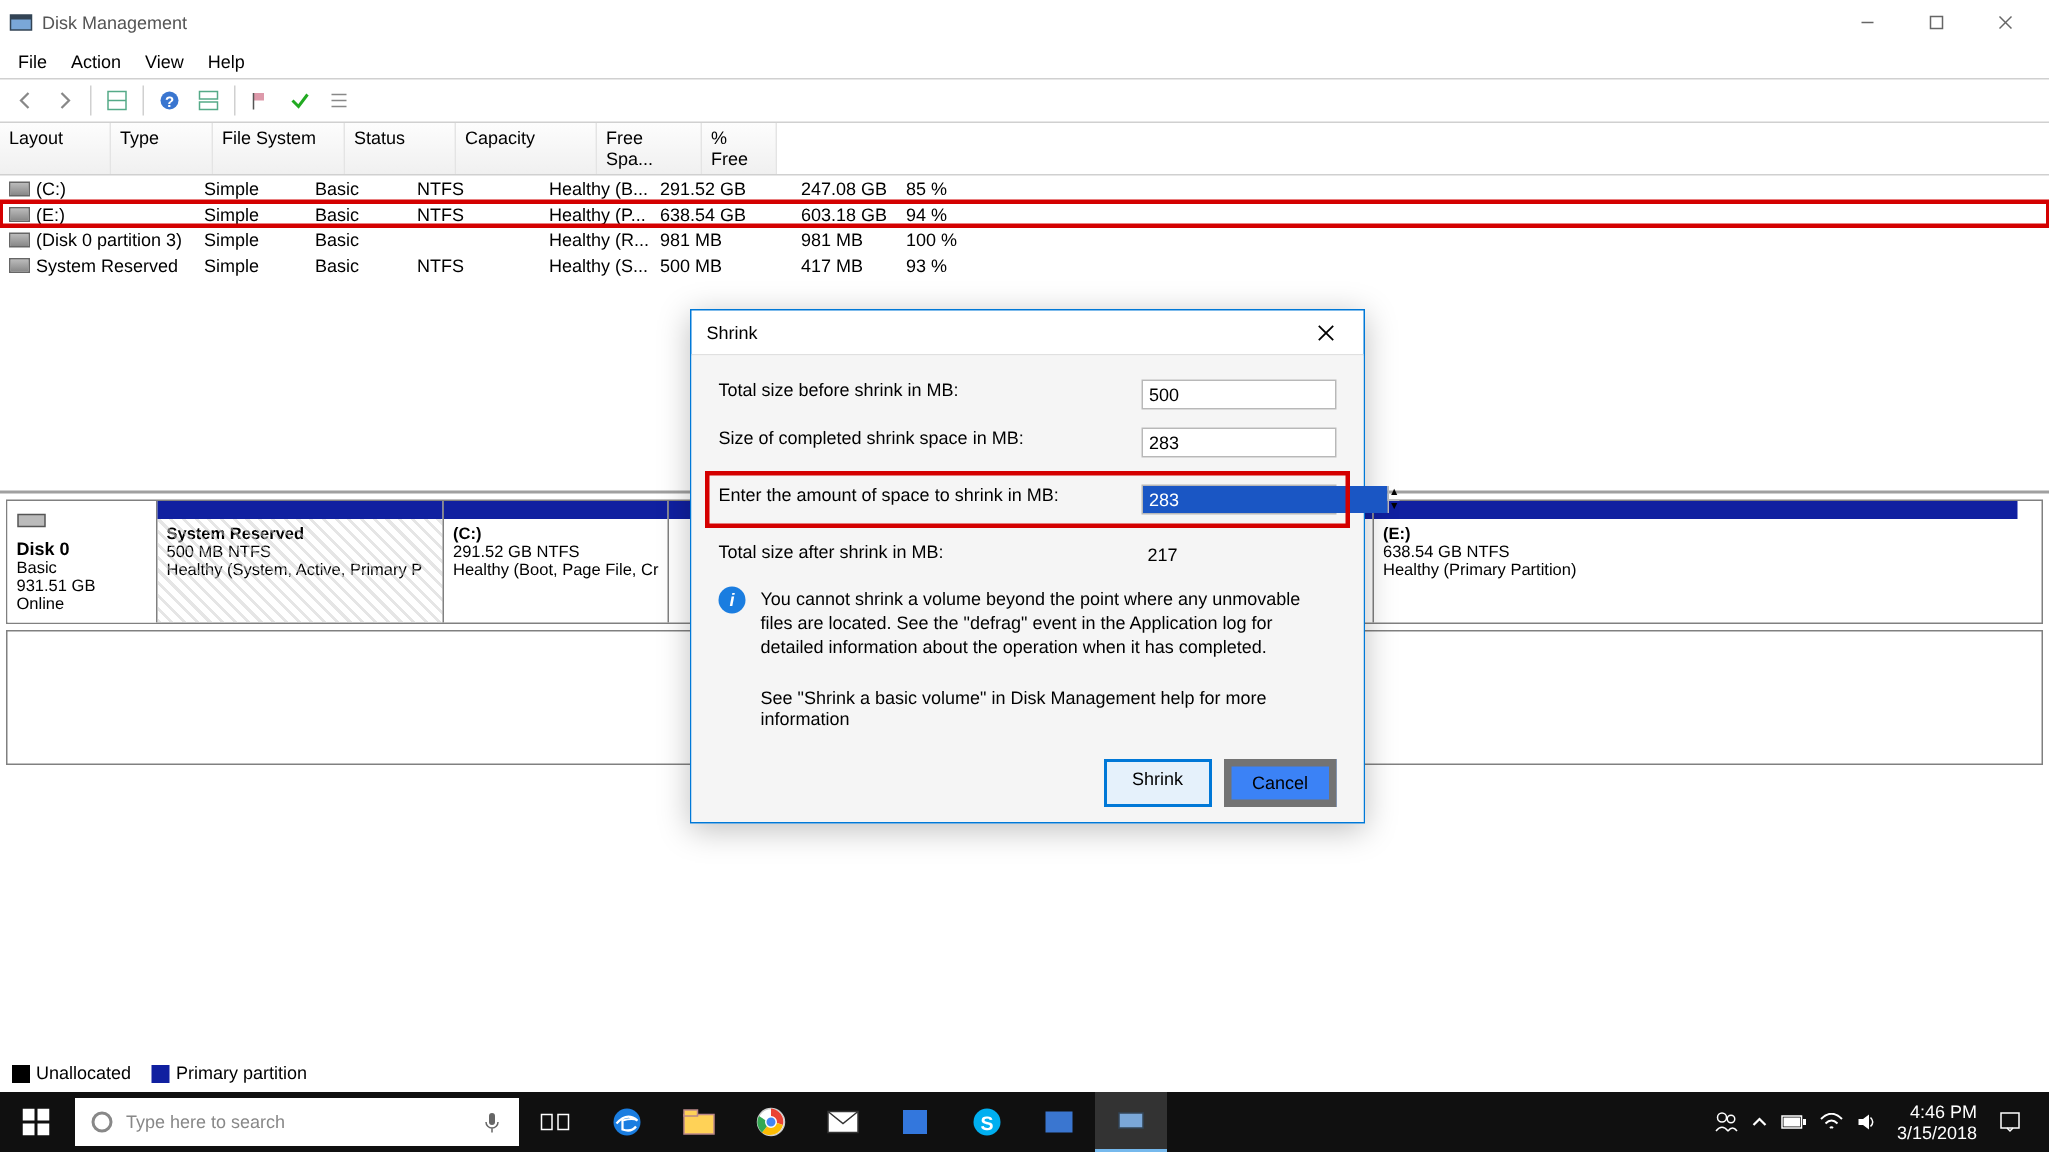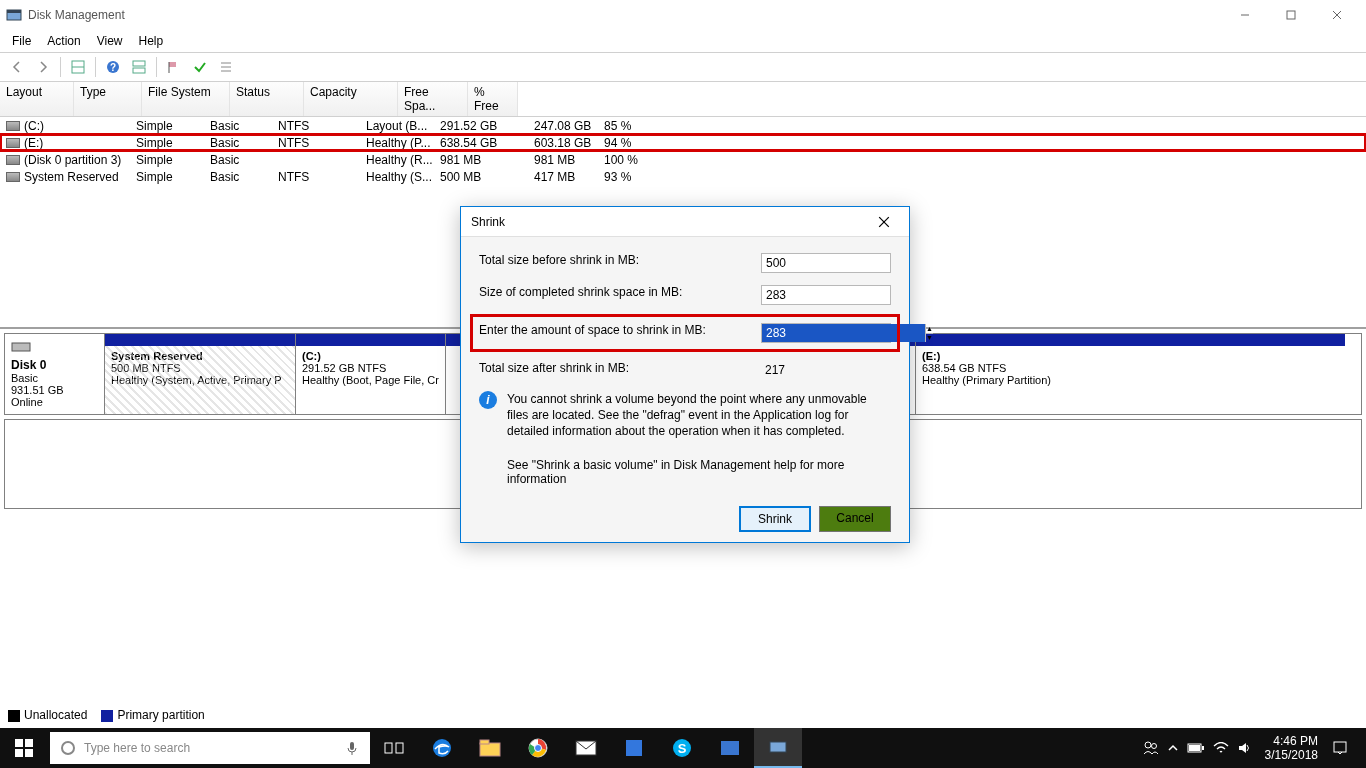--- a/index.html
+++ b/index.html
@@ -59,27 +59,27 @@
 .field-row .val { width:130px; border:1px solid #b8b8b8; padding:2px 4px; background:#fff; font-size:12px;}
 .spin { display:flex; width:130px; border:1px solid #b8b8b8; background:#fff;}
 .spin input { flex:1; border:none; padding:2px 4px; font-size:12px; background:#1a56c4; color:#fff;}
 .spin .arrows { width:16px; display:flex; flex-direction:column;}
 .spin .arrows div{ flex:1; border-left:1px solid #b8b8b8; display:flex;align-items:center;justify-content:center; font-size:7px;}
 .spin .arrows div:first-child{border-bottom:1px solid #b8b8b8;}
 .red-box { outline:3px solid #d40000; padding:6px; margin:0 -6px 12px;}
 .info-row { display:flex; gap:10px; margin-top:6px;}
 .info-icon { width:18px; height:18px; border-radius:50%; background:#1a7de0; color:#fff; display:flex;align-items:center;justify-content:center; font-weight:bold; font-style:italic; font-size:12px; flex:none;}
 .dialog-buttons { display:flex; justify-content:flex-end; gap:8px; margin-top:20px;}
-.btn { min-width:72px; padding:4px 14px; border:1px solid #737373; background:#4d7c0f; font-size:12px; text-align:center;}
+.btn { min-width:72px; padding:4px 14px; border:5px solid #737373; background:#3b82f6; font-size:12px; text-align:center;}
 .btn.default { border:2px solid #0078d7; background:#e5f1fb;}
 
 
 .taskbar { position:absolute; left:0; right:0; bottom:0; height:40px; background:#101010; display:flex; align-items:center; color:#fff; font-size:12px;}
 .tb-item { width:48px; height:40px; display:flex;align-items:center;justify-content:center;}
-.search-box { height:32px; width:320px; background:#fff; color:#888; display:flex; align-items:center; padding:0 10px; gap:8px; margin-left:2px;}
+.search-box { height:32px; width:296px; background:#fff; color:#888; display:flex; align-items:center; padding:0 10px; gap:8px; margin-left:2px;}
 .tray { margin-left:auto; display:flex; align-items:center; gap:8px; padding-right:18px;}
 .tray .clock { text-align:right; line-height:1.2; padding:0 6px;}
 
 
 .c0{width:130px}.c1{width:74px}.c2{width:68px}.c3{width:88px}.c4{width:74px}.c5{width:94px}.c6{width:70px}.c7{width:50px}
 
 .main-area { position:relative; height:calc(768px - 30px - 22px - 30px - 40px); display:flex; flex-direction:column;}
 .table-scroll { flex:0 0 auto; height:246px; border-bottom:1px solid #a0a0a0; overflow:hidden;}
 </style>
 </head>
@@ -183,21 +183,21 @@
         <div class="th c5">Capacity</div>
         <div class="th c6">Free Spa...</div>
         <div class="th c7">% Free</div>
       </div>
       <div class="table-body" id="volume-rows">
           <div class="tr">
             <div class="td c0"><span class="vol-icon"></span>(C:)</div>
             <div class="td c1">Simple</div>
             <div class="td c2">Basic</div>
             <div class="td c3">NTFS</div>
-            <div class="td c4">Layout (B...</div>
+            <div class="td c4">Healthy (B...</div>
             <div class="td c5">291.52 GB</div>
             <div class="td c6">247.08 GB</div>
             <div class="td c7">85 %</div>
           </div>
           <div class="tr highlight-row">
             <div class="td c0"><span class="vol-icon"></span>(E:)</div>
             <div class="td c1">Simple</div>
             <div class="td c2">Basic</div>
             <div class="td c3">NTFS</div>
             <div class="td c4">Healthy (P...</div>

